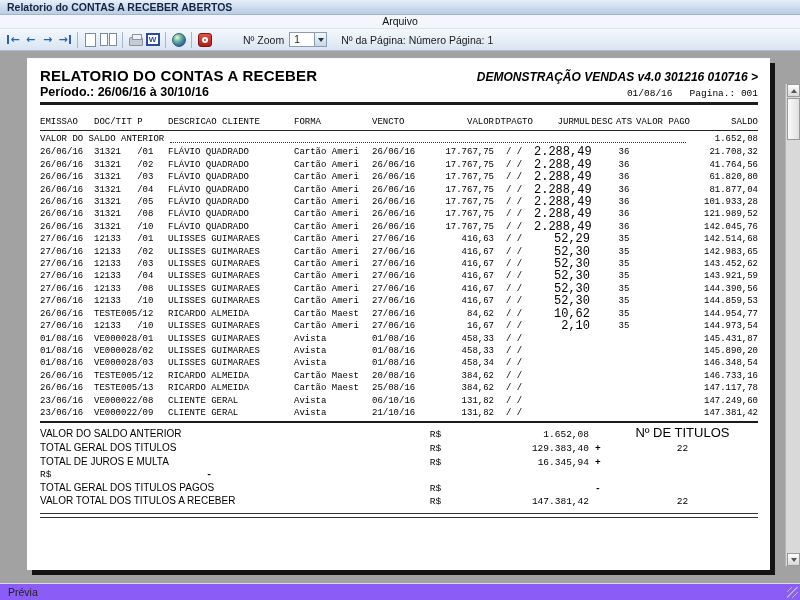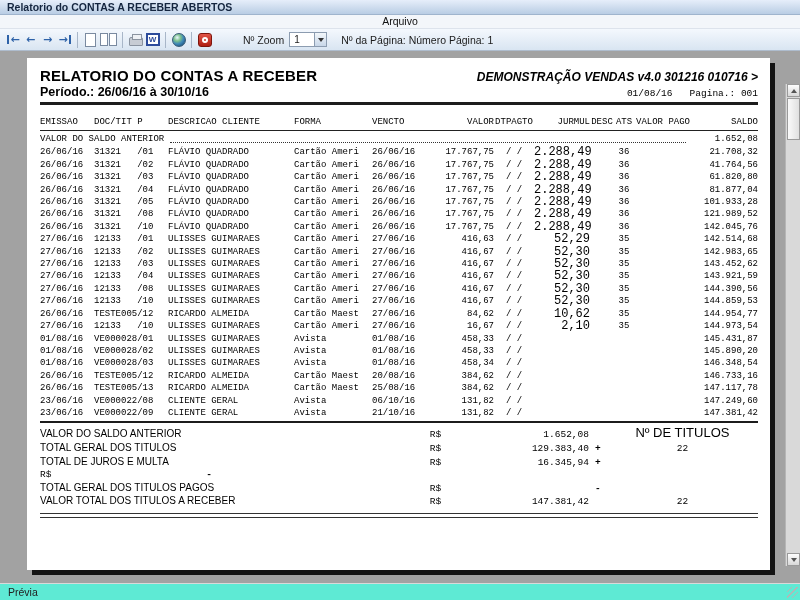--- a/index.html
+++ b/index.html
@@ -84,21 +84,21 @@
   .vscroll { position:absolute; right:0; top:33px; bottom:17px; width:15px; background:#d9d9d9; border-left:1px solid #b5b5b5; }
   .sb-btn { position:absolute; left:1px; width:13px; height:13px; background:linear-gradient(#fdfdfd,#d8d8d8);
     border:1px solid #9a9a9a; display:flex; align-items:center; justify-content:center; }
   .sb-btn.up { top:0; } .sb-btn.down { bottom:0; }
   .tri-up { width:0; height:0; border-left:3px solid transparent; border-right:3px solid transparent; border-bottom:4px solid #555; }
   .tri-down { width:0; height:0; border-left:3px solid transparent; border-right:3px solid transparent; border-top:4px solid #555; }
   .sb-thumb { position:absolute; left:1px; top:14px; width:13px; height:42px;
     background:linear-gradient(90deg,#fafafa,#e0e0e0); border:1px solid #9a9a9a; }
 
   
-  .statusbar { height:17px; background:#5eead4; border-top:1px solid #d9d9d9; display:flex; align-items:center;
+  .statusbar { height:17px; background:#8b5cf6; border-top:1px solid #d9d9d9; display:flex; align-items:center;
     padding-left:8px; font-size:10.5px; color:#222; position:relative; }
   .grip { position:absolute; right:2px; bottom:2px; width:11px; height:11px;
     background:repeating-linear-gradient(135deg, transparent 0 3px, #b5b5b5 3px 4px); }
 </style>
 </head>
 <body>
 
 <div class="window">
 
   <div class="titlebar">

